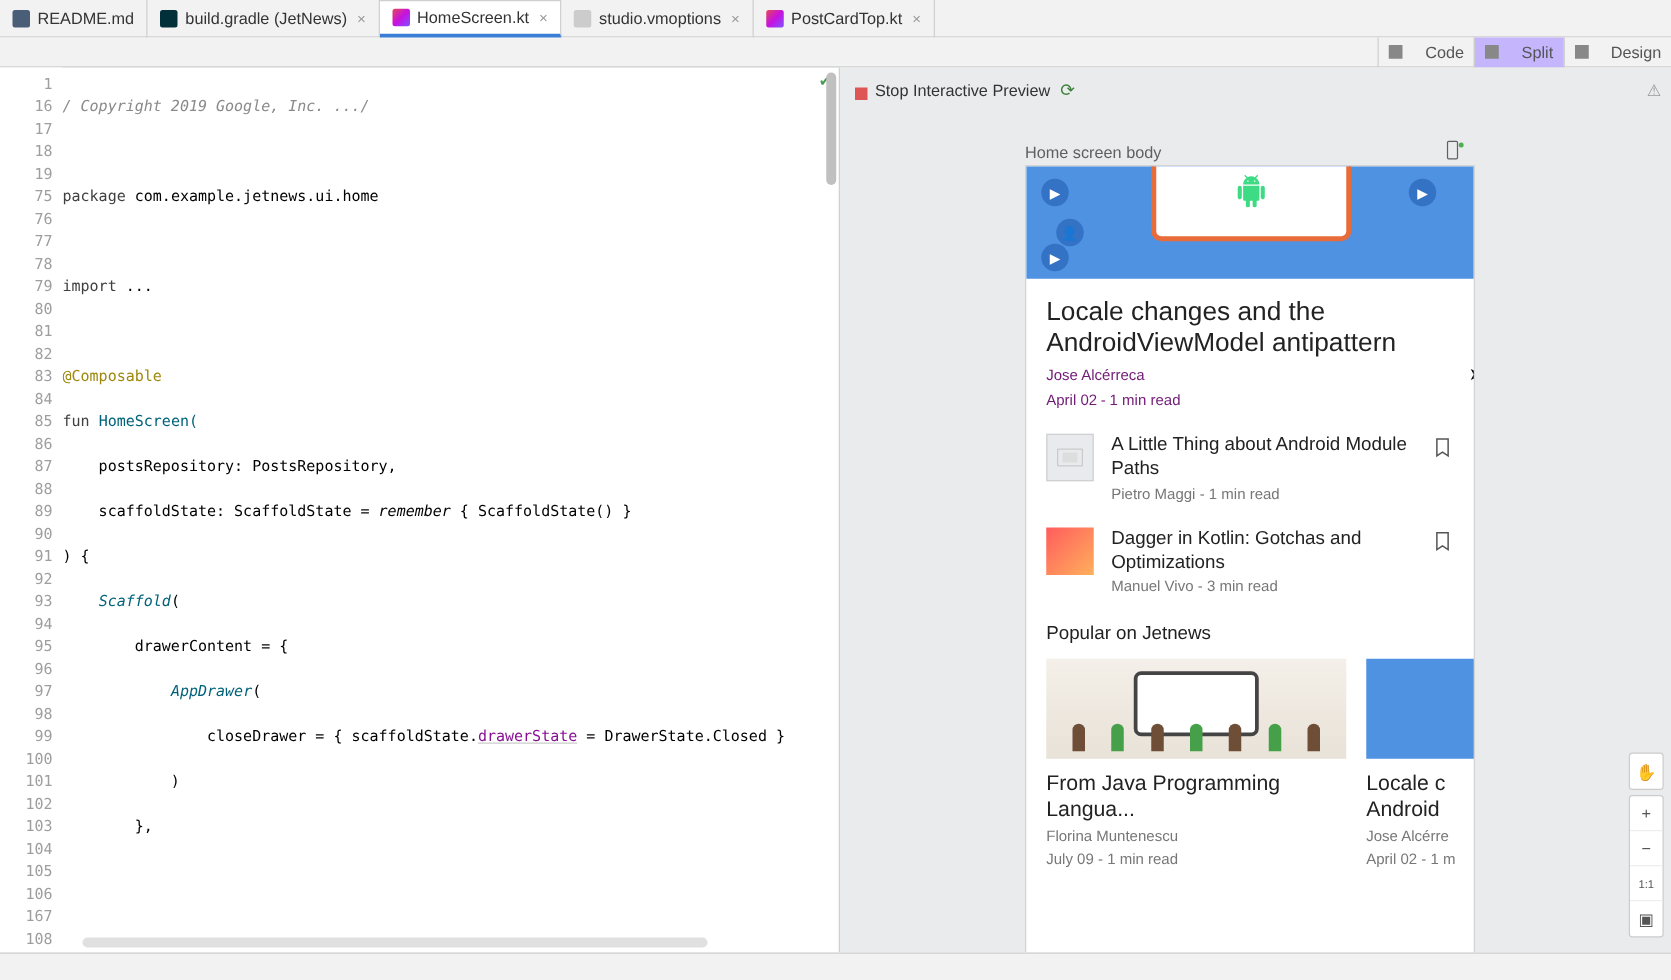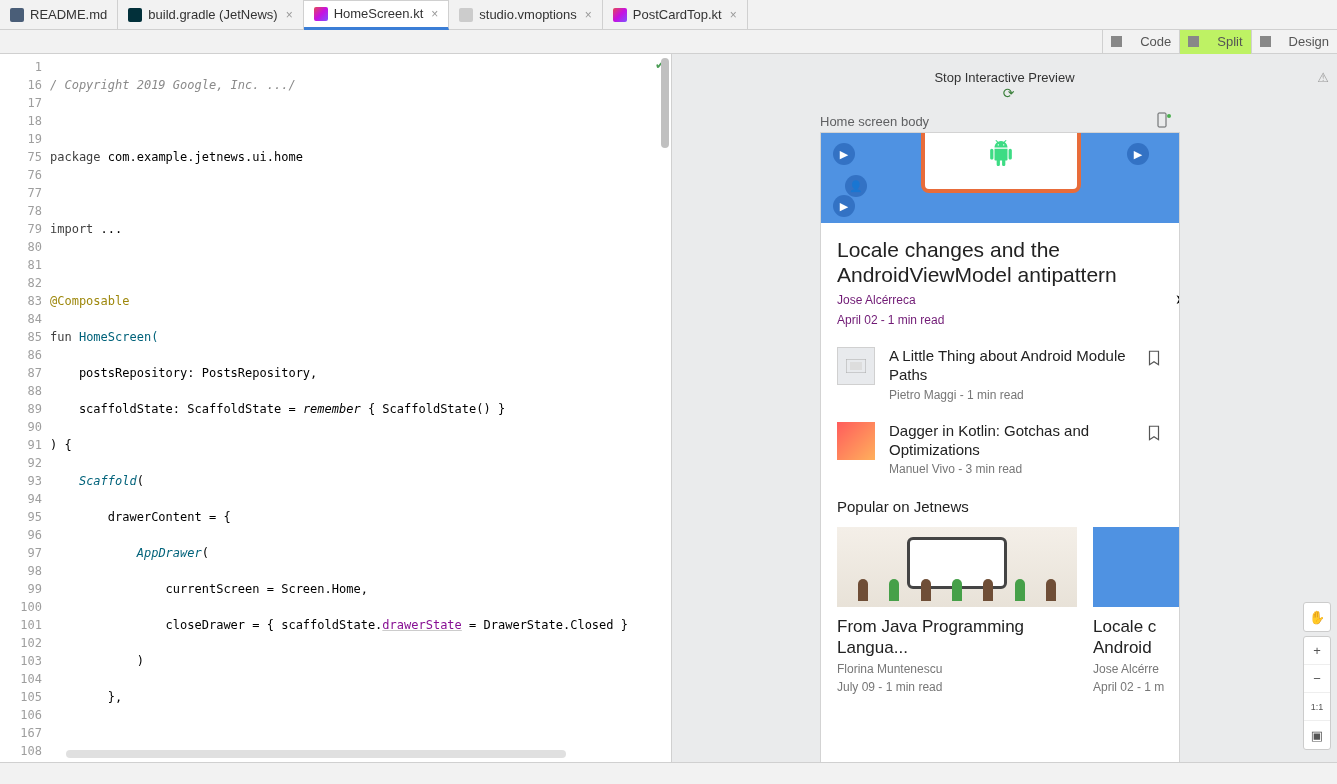--- a/index.html
+++ b/index.html
@@ -12,21 +12,21 @@
 .tab .icon { width: 14px; height: 14px; margin-right: 6px; }
 .tab .close { margin-left: 8px; color: #999; font-size: 12px; }
 .icon-readme { background: #4a5e78; border-radius: 2px; }
 .icon-gradle { background: #02303a; border-radius: 2px; }
 .icon-kt { background: linear-gradient(135deg, #e44857 0%, #c711e1 50%, #7f52ff 100%); border-radius: 2px; }
 .icon-txt { background: #ccc; border-radius: 2px; }
 
 
 .viewbar { height: 24px; background: #f2f2f2; border-bottom: 1px solid #d0d0d0; display: flex; justify-content: flex-end; align-items: center; }
 .viewtab { display: flex; align-items: center; padding: 0 8px; height: 24px; cursor: pointer; color: #555; border-left: 1px solid #d0d0d0; gap: 14px; }
-.viewtab.active { background: #bef264; }
+.viewtab.active { background: #c4b5fd; }
 .viewtab .vicon { width: 11px; height: 11px; margin-right: 4px; background: #888; }
 
 
 .main { display: flex; height: calc(100% - 54px - 22px); }
 .editor-pane { width: 672px; display: flex; position: relative; border-right: 1px solid #d0d0d0; }
 .preview-pane { flex: 1; background: #eaebec; position: relative; overflow: hidden; }
 
 
 .gutter { width: 50px; background: #fff; color: #9e9e9e; font-family: "SF Mono", Menlo, Consolas, monospace; font-size: 12px; text-align: right; padding-right: 8px; padding-top: 4px; line-height: 18px; user-select: none; }
 .gutter div { height: 18px; }
@@ -43,21 +43,21 @@
 .comment { color: #8a8a8a; font-style: italic; }
 
 
 .editor-vscroll { position: absolute; right: 0; top: 0; bottom: 0; width: 12px; background: transparent; }
 .editor-vscroll-thumb { position: absolute; right: 2px; top: 4px; width: 8px; height: 90px; background: #c0c0c0; border-radius: 4px; }
 .editor-check { position: absolute; right: 6px; top: 4px; color: #499c54; font-size: 12px; }
 .editor-hscroll { position: absolute; left: 66px; bottom: 2px; width: 500px; height: 10px; }
 .editor-hscroll-thumb { width: 100%; height: 8px; background: #e0e0e0; border-radius: 4px; }
 
 
-.preview-top { position: absolute; left: 0; right: 0; top: 16px; height: 26px; display: flex; align-items: center; padding: 0 12px; flex-direction: column; }
+.preview-top { position: absolute; left: 0; right: 0; top: 0; height: 26px; display: flex; align-items: flex-end; padding: 0 12px; }
 .stop-box { width: 10px; height: 10px; background: #dd5555; margin-right: 6px; }
 .stop-label { color: #333; }
 .refresh { margin-left: 8px; color: #3b7f3b; font-size: 14px; }
 .warn { position: absolute; right: 8px; color: #999; }
 
 
 .preview-label { position: absolute; left: 148px; top: 60px; color: #5f6062; font-size: 13px; }
 .devicon { position: absolute; right: 166px; top: 58px; color: #5f6062; }
 .device { position: absolute; left: 148px; top: 78px; width: 360px; height: 660px; background: #fff; border: 1px solid #d3d3d3; overflow: hidden; }
 
@@ -206,21 +206,20 @@
 <div class="line"><span class="kw">import</span><span> ...</span></div>
 <div class="line"></div>
 <div class="line"><span class="decorator">@Composable</span></div>
 <div class="line"><span class="kw">fun</span><span class="fn"> HomeScreen(</span></div>
 <div class="line"><span>    postsRepository: PostsRepository,</span></div>
 <div class="line"><span>    scaffoldState: ScaffoldState = </span><span class="ital">remember</span><span> { ScaffoldState() }</span></div>
 <div class="line"><span>) {</span></div>
 <div class="line"><span>    </span><span class="ital" style="color:#00627a">Scaffold</span><span>(</span></div>
 <div class="line"><span>        drawerContent = {</span></div>
 <div class="line"><span>            </span><span class="ital" style="color:#00627a">AppDrawer</span><span>(</span></div>
-<div class="line"><span>                currentScreen = Screen.Home,</span></div>
 <div class="line"><span>                closeDrawer = { scaffoldState.</span><span class="purple under">drawerState</span><span> = DrawerState.Closed }</span></div>
 <div class="line"><span>            )</span></div>
 <div class="line"><span>        },</span></div>
 <div class="line"></div>
 
 
 
 
 
 

